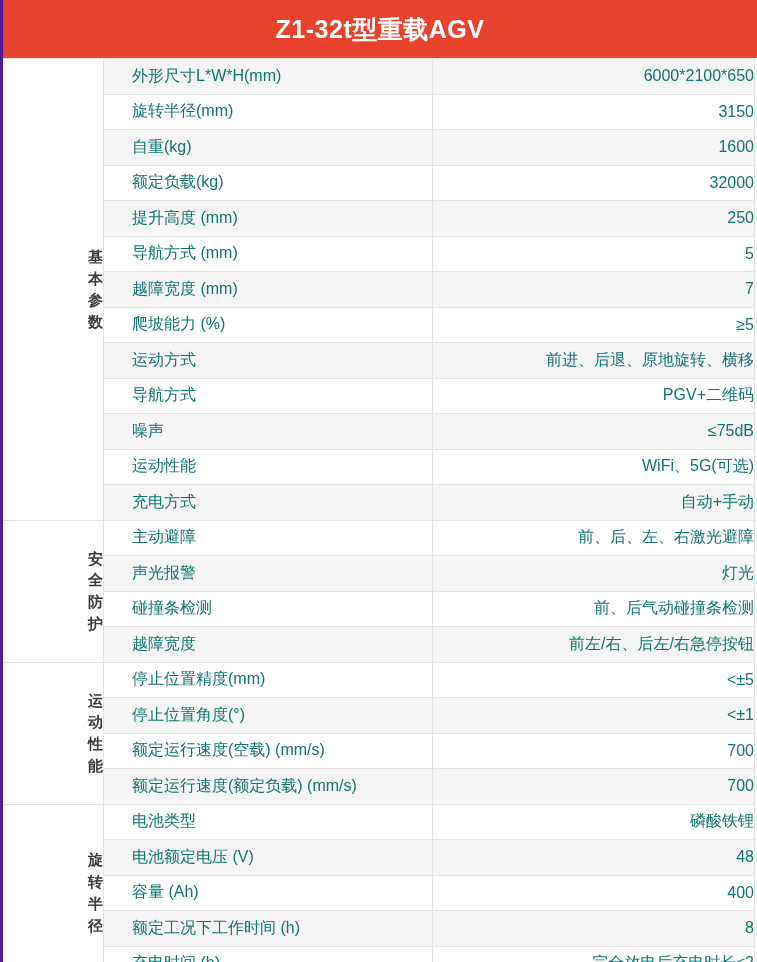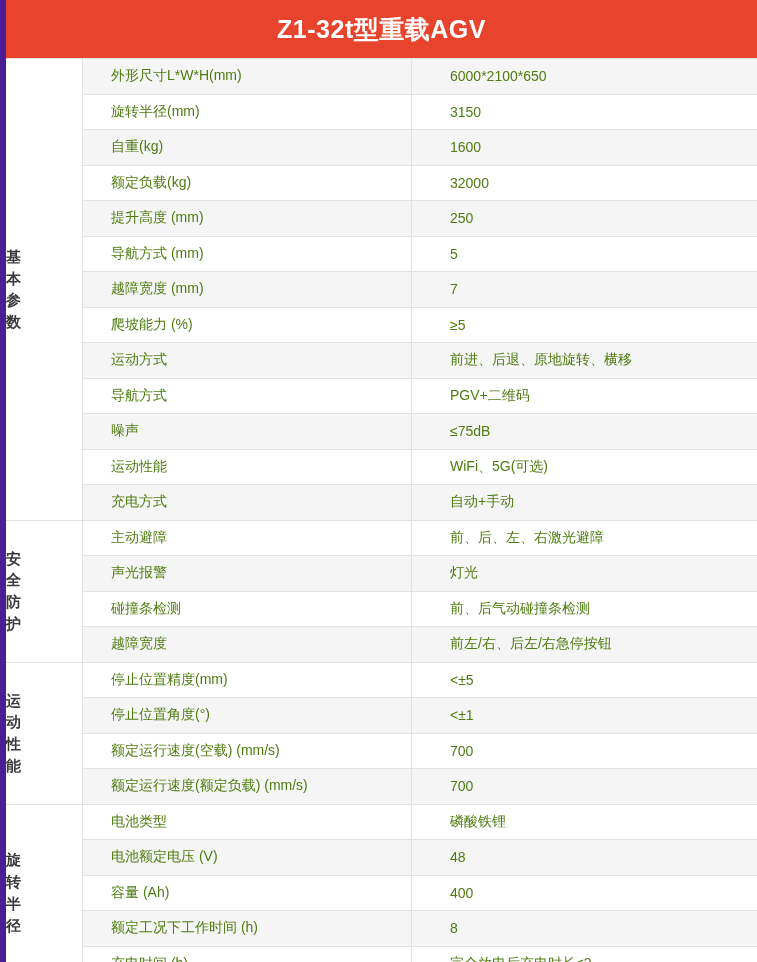--- a/index.html
+++ b/index.html
@@ -12,69 +12,71 @@
     height: 962px;
     font-family: "Liberation Sans", "DejaVu Sans", sans-serif;
     color: #333333;
     overflow: hidden;
   }
   .sheet {
     width: 757px;
     height: 962px;
     position: relative;
     box-sizing: border-box;
-    border-left: 6px solid #4c1d95;
+    border-left: 3px solid #4c1d95;
     background: #ffffff;
   }
   .title-bar {
     height: 58px;
     background: #e8432c;
     color: #ffffff;
     display: flex;
     align-items: center;
     justify-content: center;
     font-size: 25px;
     font-weight: bold;
     letter-spacing: 0.5px;
   }
   .table {
     width: 752px;
     border-collapse: collapse;
     table-layout: fixed;
   }
   .table td {
     border: 1px solid #e3e3e3;
-    font-size: 14px;
-    color: #4d7c0f;
+    font-size: 16px;
+    color: #0f766e;
     height: 34.5px;
     padding: 0;
     vertical-align: middle;
   }
   td.group {
     width: 76px;
-    text-align: left;
+    text-align: right;
     font-size: 15px;
     font-weight: bold;
     color: #3b3b3b;
     line-height: 1.45;
     background: #ffffff;
     border-left: none;
+    padding-left: 24px;
   }
   td.group span {
     display: inline-block;
     width: 1.1em;
     word-break: break-all;
     white-space: normal;
   }
   td.label {
     width: 300px;
     padding-left: 28px;
   }
   td.value {
     padding-left: 38px;
+    text-align: right;
   }
   tr.odd td.label, tr.odd td.value {
     background: #f5f5f5;
   }
   tr.even td.label, tr.even td.value {
     background: #ffffff;
   }
 </style>
 </head>
 <body>

